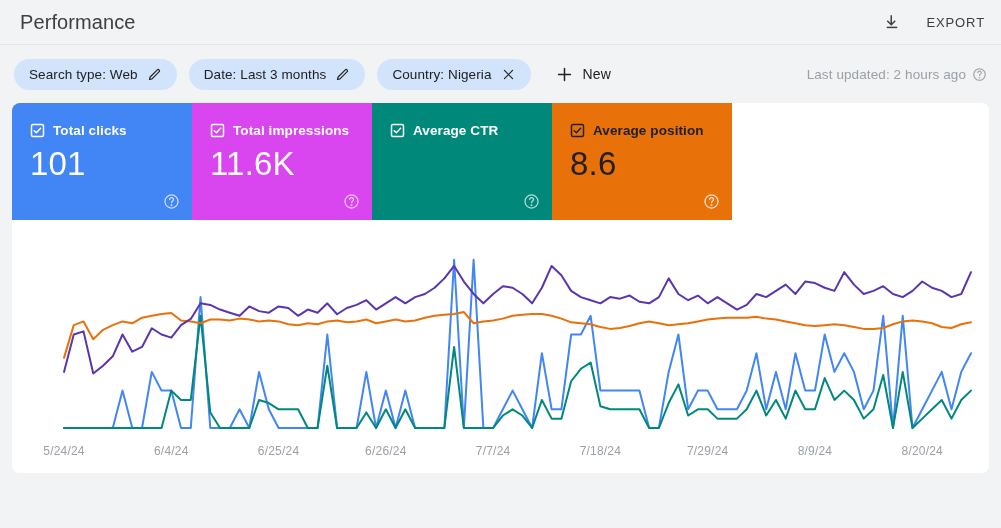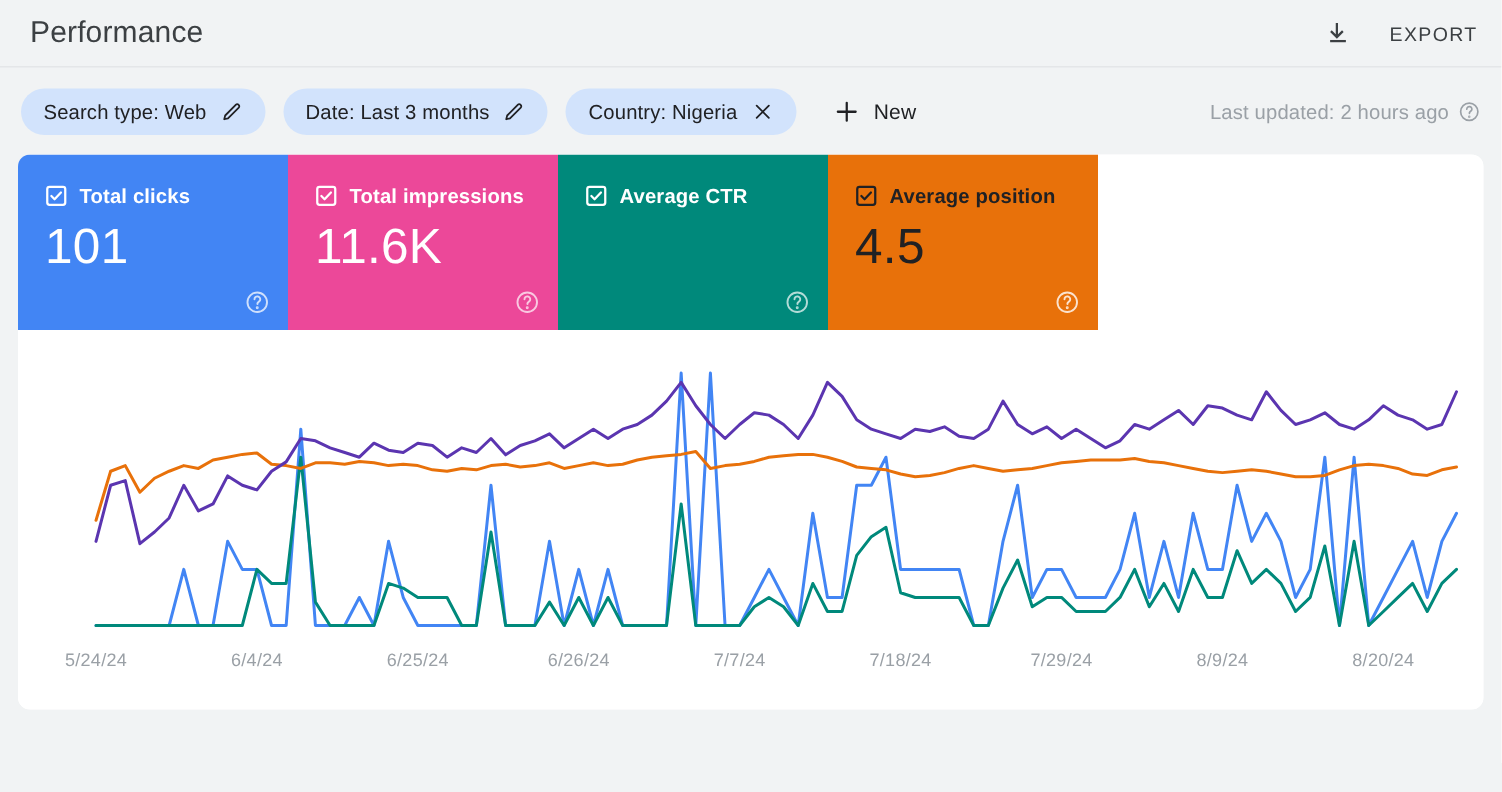--- a/index.html
+++ b/index.html
@@ -228,20 +228,21 @@
   .metric.dark  { color: #202124; }
 
   .metrics-filler { flex: 1 1 auto; background: #ffffff; }
 
   
   .chart-area {
     position: relative;
     height: 253px;
     width: 100%;
     background: #ffffff;
+    margin-top: 11px;
   }
 
   .chart-svg {
     display: block;
     width: 100%;
     height: 205px;
   }
 
   .axis-row {
     position: relative;
@@ -349,21 +350,21 @@
       <div class="metric-value">101</div>
       <span class="metric-help">
         <svg viewBox="0 0 24 24" width="17" height="17" fill="none" stroke="rgba(255,255,255,0.75)" stroke-width="1.8" aria-hidden="true">
           <circle cx="12" cy="12" r="9.2"></circle>
           <path d="M9.4 9.2a2.7 2.7 0 115.2 1c-.4 1.1-2.1 1.5-2.4 2.8v.7" stroke-linecap="round"></path>
           <circle cx="12" cy="17.2" r="0.5" fill="rgba(255,255,255,0.75)"></circle>
         </svg>
       </span>
     </div>
 
-    <div class="metric light" style="background:#ec4899">
+    <div class="metric light" style="background:#d946ef">
       <div class="metric-head">
         <span>
           <svg class="metric-check" viewBox="0 0 24 24" aria-hidden="true">
             <rect x="2.4" y="2.4" width="19.2" height="19.2" rx="2.4" fill="none" stroke="#ffffff" stroke-width="2.4"></rect>
             <path d="M6.8 12.3l3.4 3.4 6.8-7.2" fill="none" stroke="#ffffff" stroke-width="2.4" stroke-linecap="round" stroke-linejoin="round"></path>
           </svg>
         </span>
         <span class="metric-name">Total impressions</span>
       </div>
       <div class="metric-value">11.6K</div>
@@ -398,21 +399,21 @@
     <div class="metric dark" style="background:#e8710a">
       <div class="metric-head">
         <span>
           <svg class="metric-check" viewBox="0 0 24 24" aria-hidden="true">
             <rect x="2.4" y="2.4" width="19.2" height="19.2" rx="2.4" fill="none" stroke="#202124" stroke-width="2.4"></rect>
             <path d="M6.8 12.3l3.4 3.4 6.8-7.2" fill="none" stroke="#202124" stroke-width="2.4" stroke-linecap="round" stroke-linejoin="round"></path>
           </svg>
         </span>
         <span class="metric-name">Average position</span>
       </div>
-      <div class="metric-value">4.5</div>
+      <div class="metric-value">8.6</div>
       <span class="metric-help">
         <svg viewBox="0 0 24 24" width="17" height="17" fill="none" stroke="rgba(255,255,255,0.8)" stroke-width="1.8" aria-hidden="true">
           <circle cx="12" cy="12" r="9.2"></circle>
           <path d="M9.4 9.2a2.7 2.7 0 115.2 1c-.4 1.1-2.1 1.5-2.4 2.8v.7" stroke-linecap="round"></path>
           <circle cx="12" cy="17.2" r="0.5" fill="rgba(255,255,255,0.8)"></circle>
         </svg>
       </span>
     </div>
 
     <div class="metrics-filler"></div>

